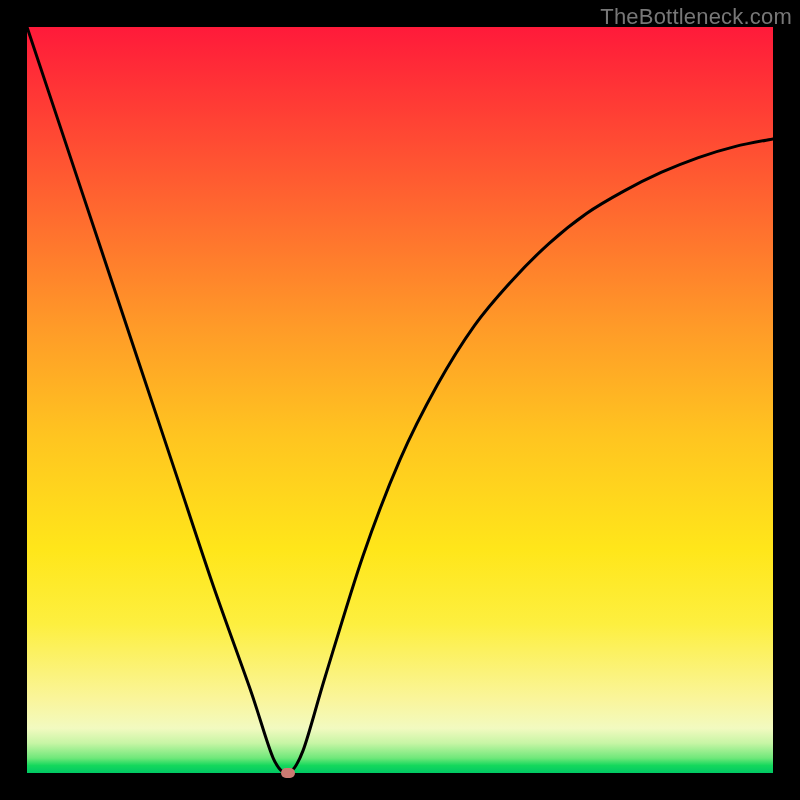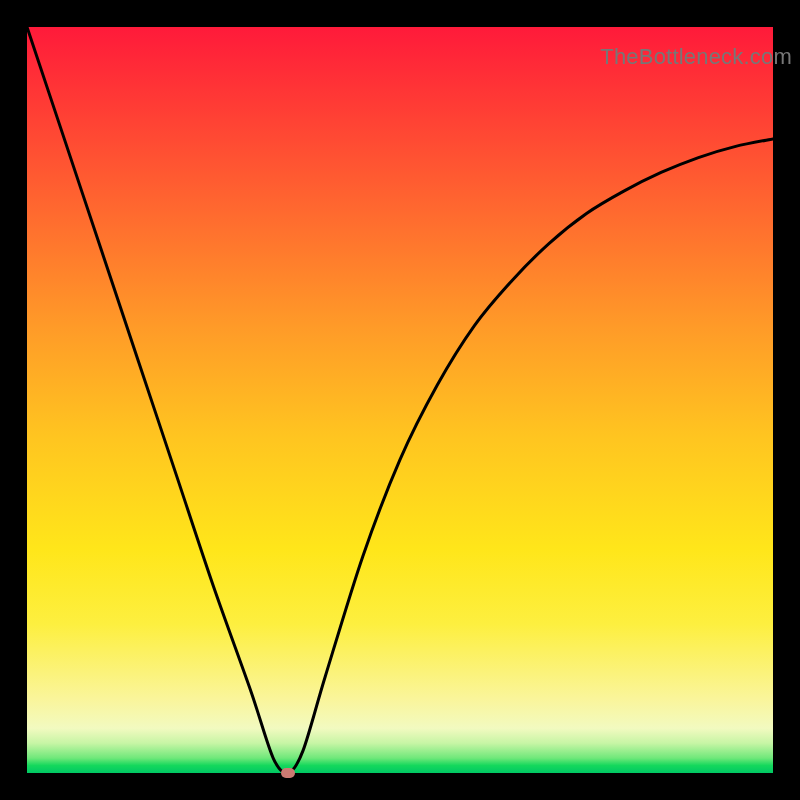--- a/index.html
+++ b/index.html
@@ -36,21 +36,20 @@
   }
   .watermark {
     position: absolute;
     top: 4px;
     right: 8px;
     color: #777;
     font-size: 22px;
     font-weight: 500;
     letter-spacing: 0.2px;
     z-index: 5;
-    margin-top: 40px;
   }
   svg.curve {
     position: absolute;
     left: 0;
     top: 0;
     width: 746px;
     height: 746px;
   }
   .marker {
     position: absolute;

